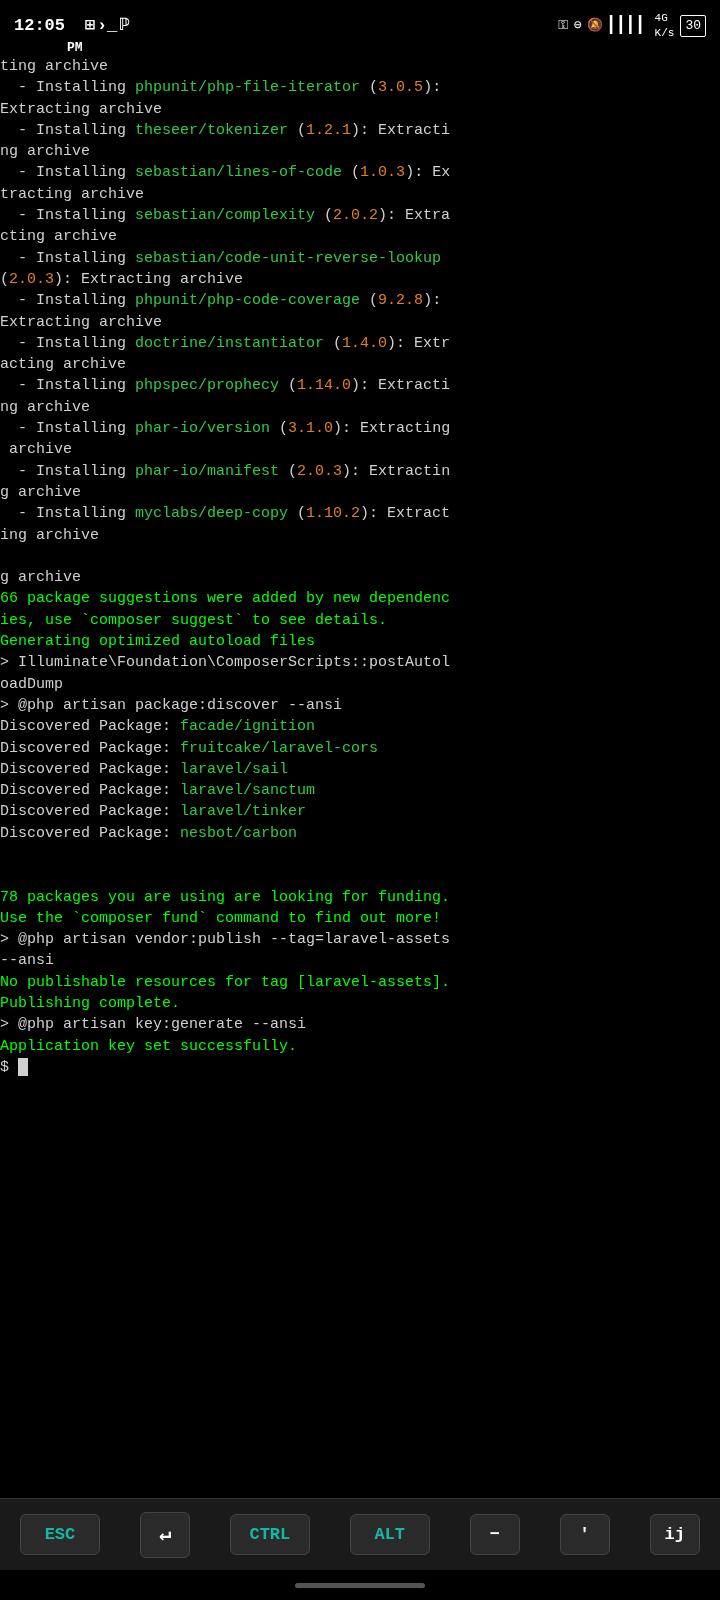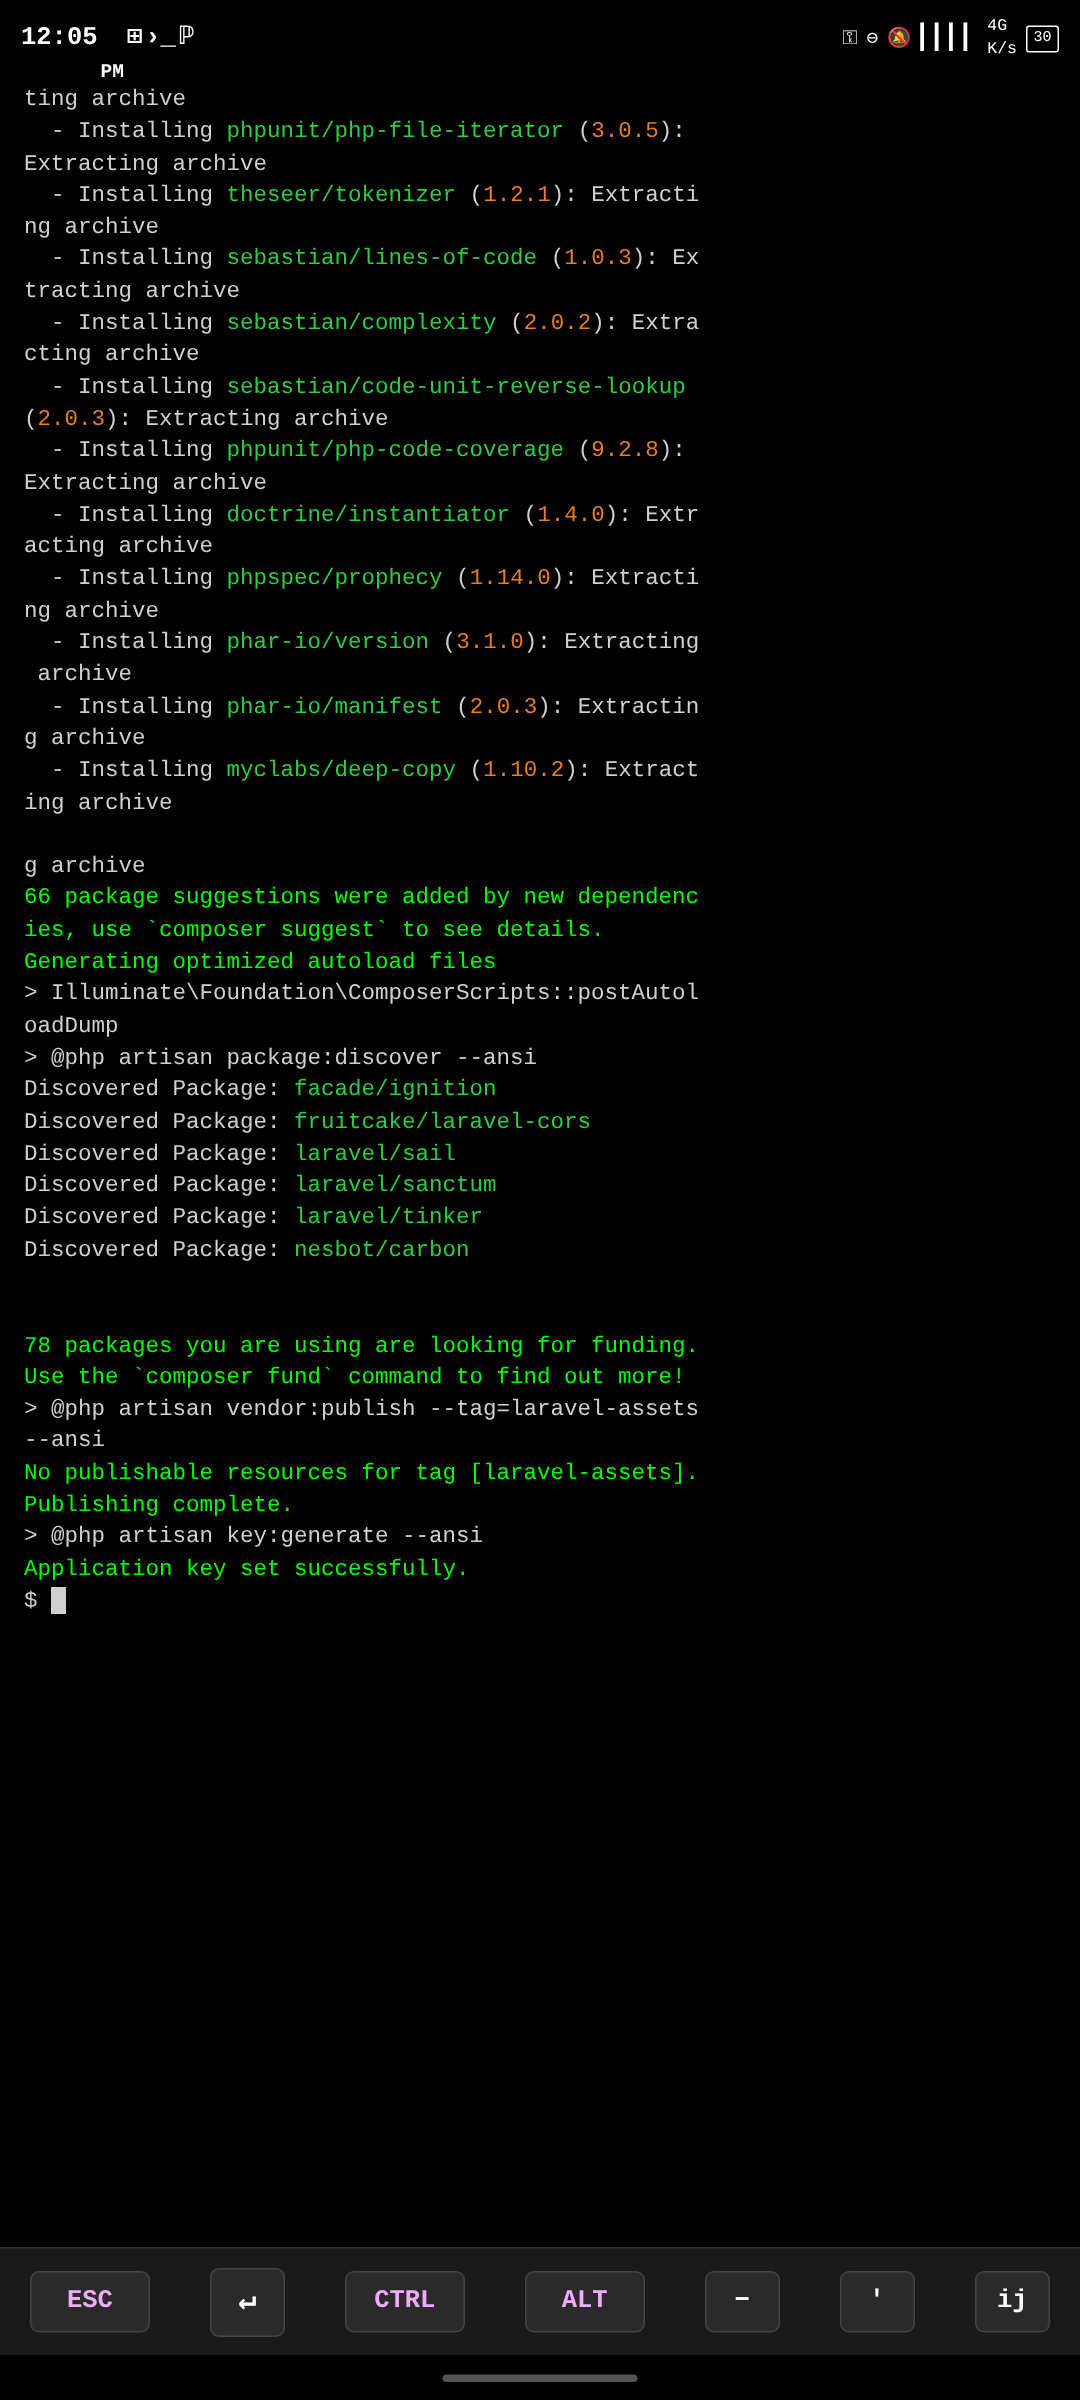--- a/index.html
+++ b/index.html
@@ -42,21 +42,21 @@
       display: flex;
       align-items: center;
       gap: 6px;
       font-size: 13px;
     }
 
     
     .terminal {
       flex: 1;
       background: #000;
-      padding: 4px 16px;
+      padding: 4px 0;
       overflow: hidden;
       font-size: 15px;
       line-height: 1.42;
     }
 
     .line {
       white-space: pre-wrap;
       word-break: break-all;
     }
 
@@ -70,21 +70,21 @@
       background: #1a1a1a;
       display: flex;
       justify-content: space-around;
       align-items: center;
       height: 72px;
       flex-shrink: 0;
       border-top: 1px solid #333;
     }
 
     .kbd-btn {
-      color: #f0abfc;
+      color: #14b8a6;
       font-size: 17px;
       font-weight: bold;
       background: #2a2a2a;
       border: 1px solid #444;
       border-radius: 6px;
       padding: 8px 18px;
       min-width: 80px;
       text-align: center;
     }
 
@@ -135,21 +135,21 @@
     <span>⊞</span>
     <span>›_</span>
     <span>ℙ</span>
   </div>
   <div class="status-right">
     <span>⚿</span>
     <span>⊖</span>
     <span>🔕</span>
     <span style="font-size:16px;">▎▎▎▎</span>
     <span style="font-size:11px;">4G<br>K/s</span>
-    <span style="font-size:10px; border:1px solid #fff; padding:1px 4px; border-radius:2px;"><span>30</span></span>
+    <span style="font-size:13px; border:1px solid #fff; padding:1px 4px; border-radius:2px;"><span>30</span></span>
   </div>
 </div>
 
 <div class="terminal">
 
   <span class="line white">ting archive</span><br>
   <span class="line"><span class="white">  - Installing </span><span class="green">phpunit/php-file-iterator</span><span class="white"> (</span><span class="orange">3.0.5</span><span class="white">):</span></span><br>
   <span class="line white">Extracting archive</span><br>
   <span class="line"><span class="white">  - Installing </span><span class="green">theseer/tokenizer</span><span class="white"> (</span><span class="orange">1.2.1</span><span class="white">): Extracti</span></span><br>
   <span class="line white">ng archive</span><br>

